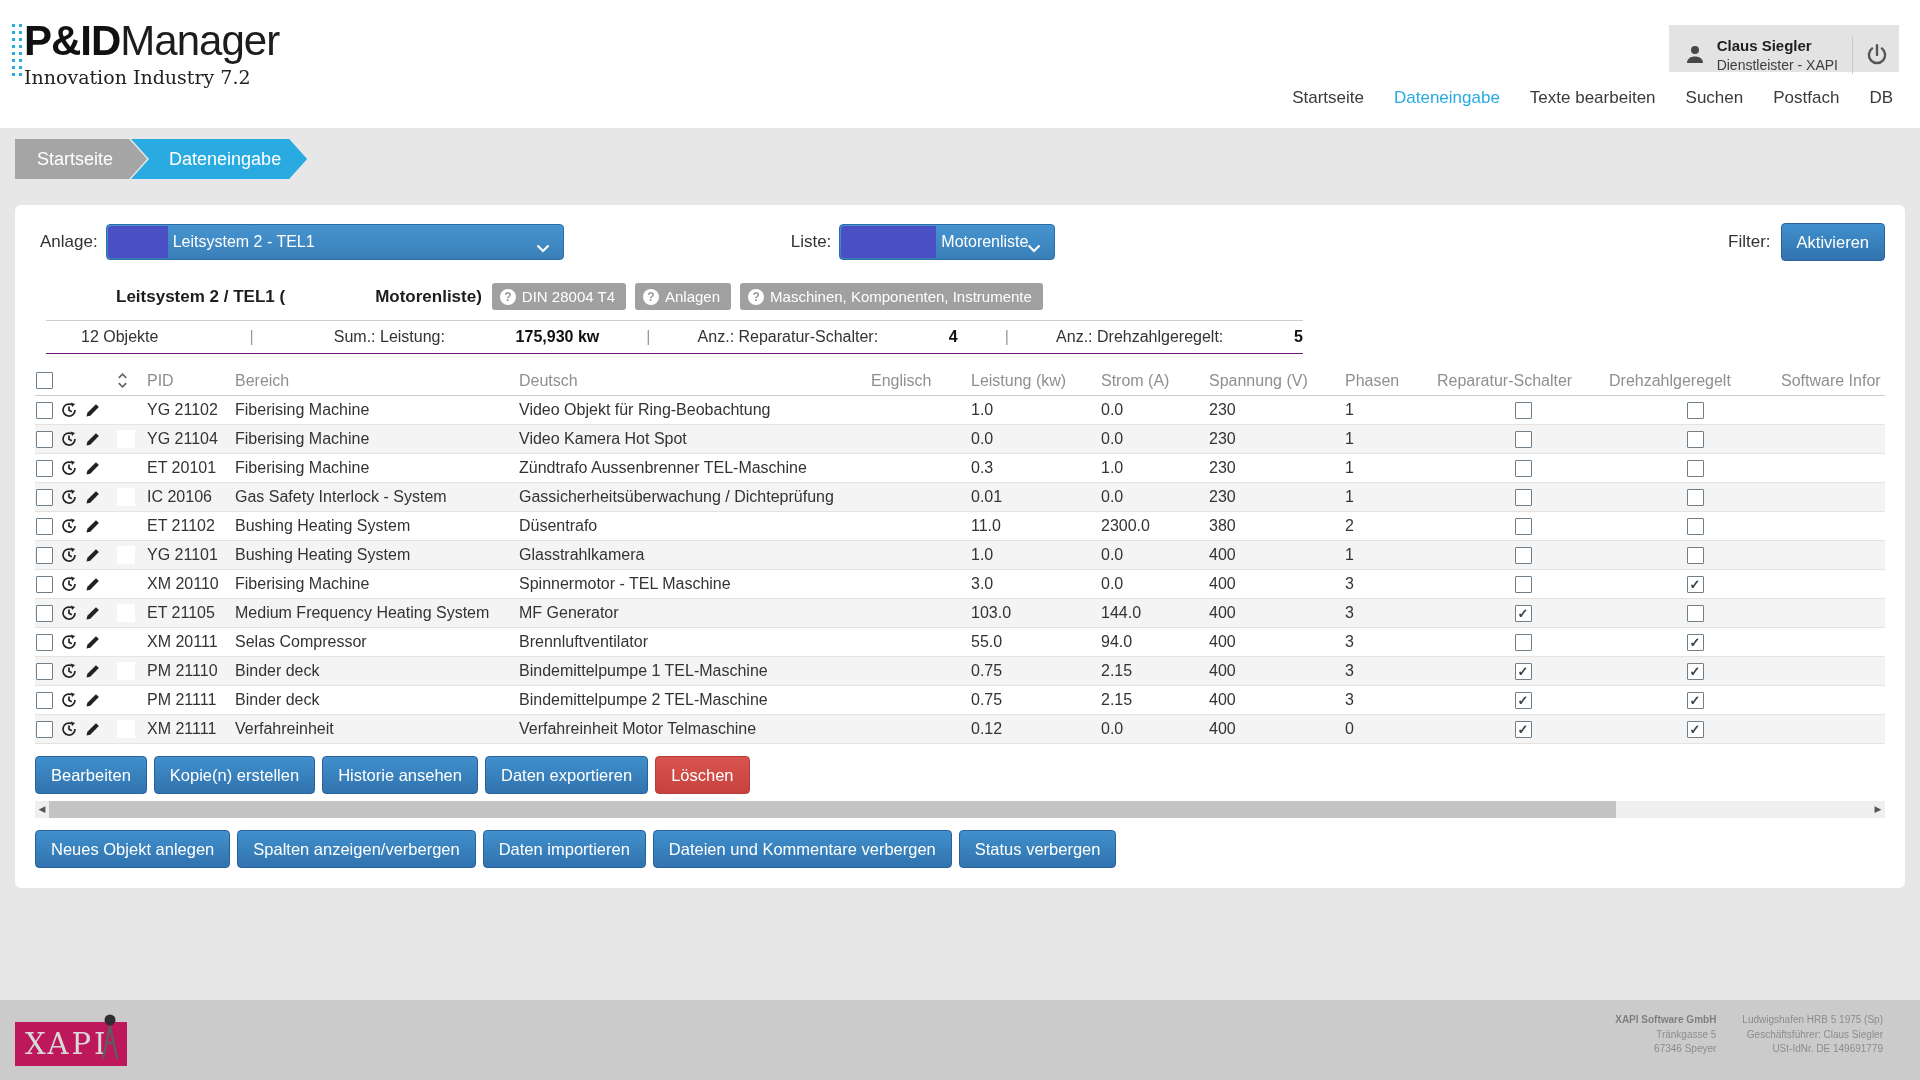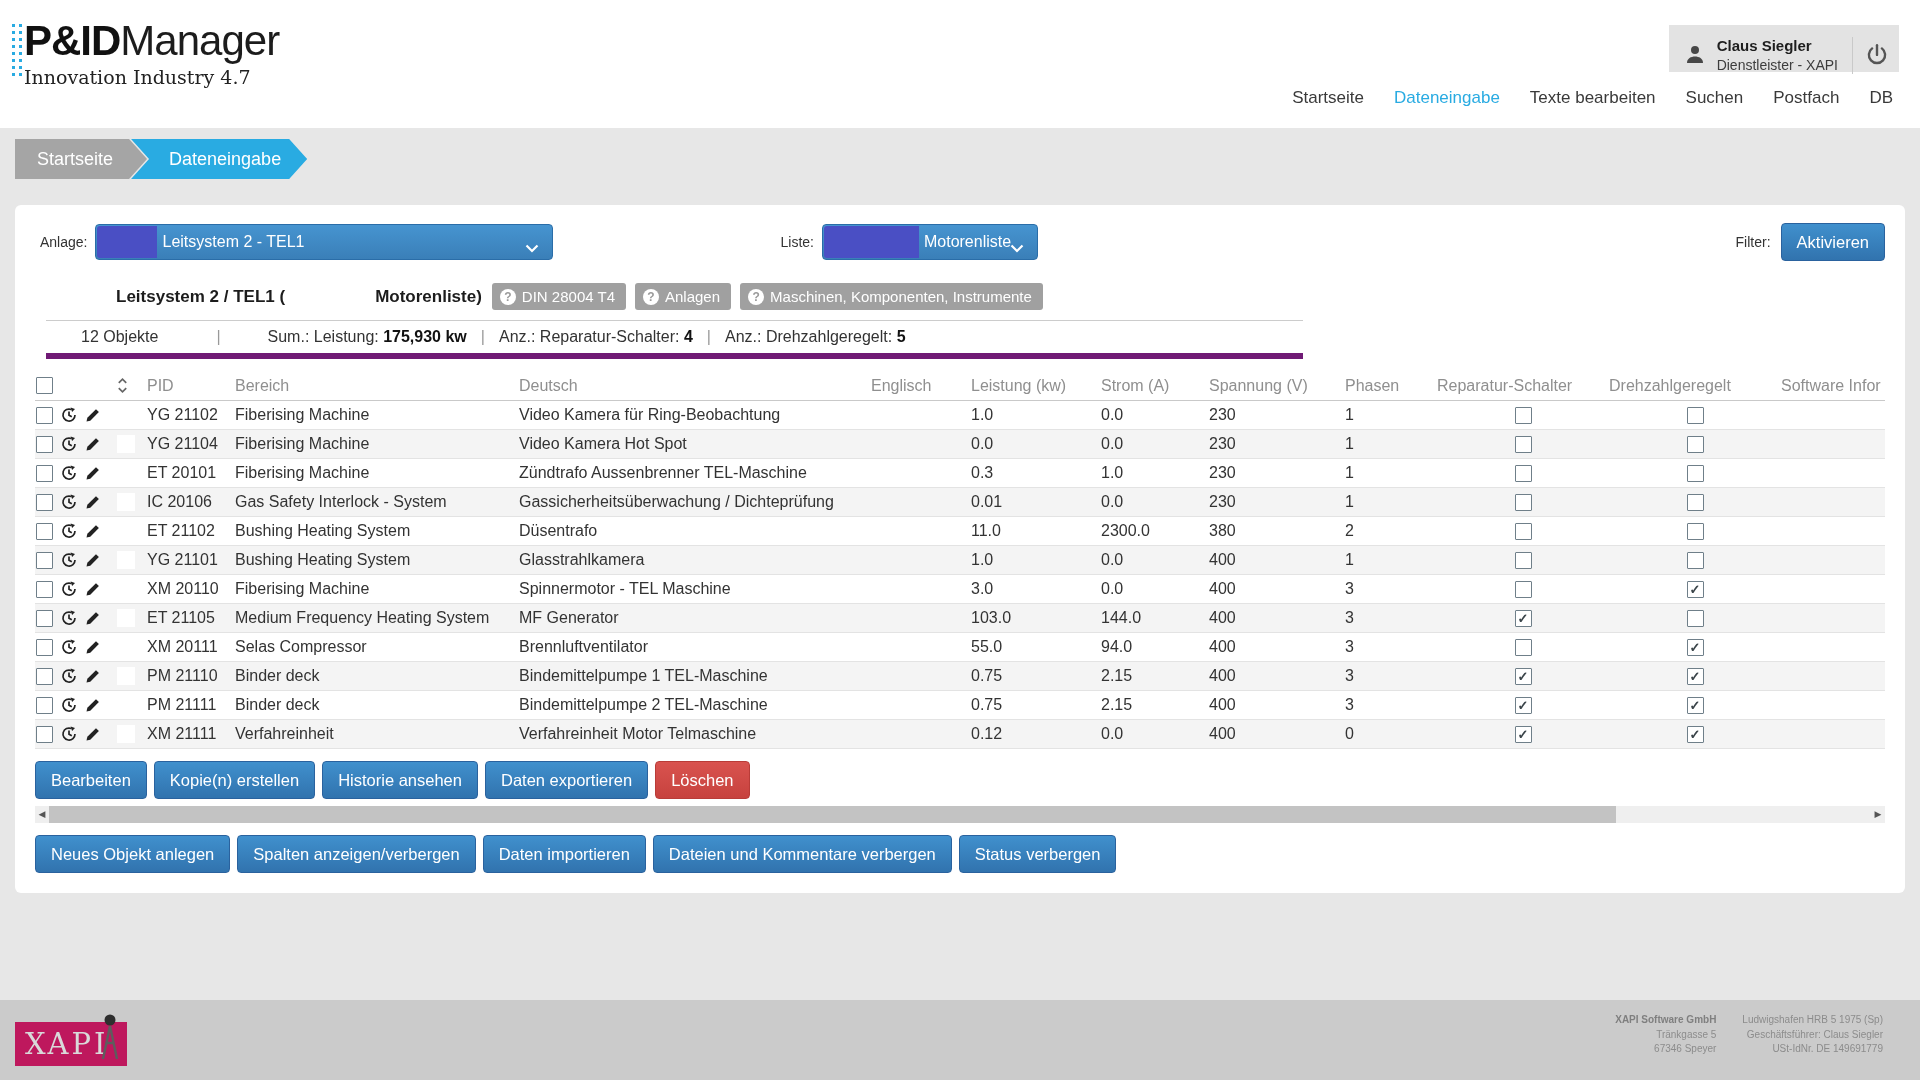--- a/index.html
+++ b/index.html
@@ -36,21 +36,21 @@
     position:relative; cursor:pointer; }
   .crumb.gray { background:#a5a5a5; clip-path:polygon(0 0, calc(100% - 18px) 0, 100% 50%, calc(100% - 18px) 100%, 0 100%); z-index:2; padding-right:34px;}
   .crumb.blue { background:#29abe2; margin-left:-16px; padding-left:38px; z-index:1;
     clip-path:polygon(0 0, calc(100% - 18px) 0, 100% 50%, calc(100% - 18px) 100%, 0 100%, 18px 50%); }
 
   
   .panel { width:1890px; margin:13px 15px 0 15px; background:#fff; border-radius:6px;
     padding:18px 20px 20px 20px; min-height:640px; }
 
   .filterrow { display:flex; align-items:center; }
-  .flabel { font-size:14px; color:#333; }
+  .flabel { font-size:17px; color:#333; }
   .dropdown { position:relative; height:36px; border:1px solid #2a6da8; border-radius:4px;
     background:linear-gradient(#4694d0,#3a7fb8); color:#fff; font-size:16px;
     display:flex; align-items:center; cursor:pointer; overflow:hidden; }
   .dd-redact { position:absolute; left:1px; top:1px; bottom:1px; background:#4a4fc4; border-radius:3px 0 0 3px; }
   .dd-text { position:relative; z-index:2; }
   .dd-chev { position:absolute; right:13px; top:14px; }
 
   .btn { display:inline-flex; align-items:center; justify-content:center; height:38px;
     padding:0 15px; color:#fff; font-size:16.5px; border:1px solid #2a629e; border-radius:4px;
     background:linear-gradient(#4090cd,#3173ae); cursor:pointer; white-space:nowrap; }
@@ -59,22 +59,22 @@
   .titlerow { display:flex; align-items:center; margin:22px 0 0 81px; }
   .titlerow .tbold { font-size:17px; font-weight:bold; color:#1c1c1c; }
   .gap-redacted { display:inline-block; width:90px; }
   .badges { display:flex; gap:9px; margin-left:10px; }
   .badge { background:#a0a0a0; color:#fff; font-size:15px; border-radius:3px; height:27px;
     display:inline-flex; align-items:center; gap:6px; padding:0 11px 0 8px; cursor:pointer; }
   .qmark { width:16px; height:16px; border-radius:50%; background:#fff; color:#9a9a9a;
     font-size:12px; font-weight:bold; text-align:center; line-height:16px; }
 
   .statsrow { display:flex; align-items:center; width:1257px; margin-left:11px; margin-top:10px;
-    border-top:1px solid #ccc; border-bottom:6px solid #701a75; padding:7px 0 7px 35px;
-    font-size:16px; color:#333; }
+    border-top:1px solid #ccc; border-bottom:1px solid #701a75; padding:7px 0 7px 35px;
+    font-size:16px; color:#333;justify-content:space-between; }
   .statsrow .pipe { color:#999; margin:0 14px; }
   .statsrow .sp1 { margin:0 47px 0 58px; }
   .statsrow b { color:#111; }
 
   
   .grid { display:grid; grid-template-columns:26px 56px 30px 88px 284px 352px 100px 130px 108px 136px 92px 172px 172px 1fr;
     align-items:center; }
   .thead { height:30px; margin-top:12px; border-bottom:1px solid #c9c9c9; color:#8f8f8f; font-size:16px; }
   .trow { height:29px; border-bottom:1px solid #e3e3e3; font-size:16px; color:#333; }
   .trow:nth-child(even) { background:#f4f4f4; }
@@ -107,21 +107,21 @@
   .footcols .co { font-weight:bold; color:#7f7f7f; }
 </style>
 </head>
 <body>
 
 <div class="topbar">
   <div class="brand">
     <div class="dots"></div>
     <div class="brand-text">
       <div class="line1"><b>P&amp;ID</b><span class="light">Manager</span></div>
-      <div class="line2">Innovation Industry 4.7</div>
+      <div class="line2">Innovation Industry 7.2</div>
     </div>
   </div>
 
   <div class="userbox">
     <span>
       <svg width="24" height="24" viewBox="0 0 24 24">
           <circle cx="12" cy="8" r="4" fill="#474747"></circle>
           <path d="M4 21c0-4.4 4-6.4 8-6.4s8 2 8 6.4z" fill="#474747"></path>
         </svg>
     </span>
@@ -250,21 +250,21 @@
           <svg width="15" height="15" viewBox="0 0 16 16">
               <path d="M11.7 1.2l3.1 3.1L5.6 13.5l-4 .9.9-4z" fill="#222"></path>
             </svg>
         </span>
       </div>
       <div class="c-status">
           <div class="status-box"></div>
         </div>
       <div class="c-pid">YG 21102</div>
       <div class="c-bereich">Fiberising Machine</div>
-      <div class="c-deutsch">Video Kamera für Ring-Beobachtung</div>
+      <div class="c-deutsch">Video Objekt für Ring-Beobachtung</div>
       <div class="c-englisch"></div>
       <div class="c-leistung">1.0</div>
       <div class="c-strom">0.0</div>
       <div class="c-spannung">230</div>
       <div class="c-phasen">1</div>
       <div class="c-rep">
           <div class="cbx"></div>
         </div>
       <div class="c-drz">
           <div class="cbx"></div>

